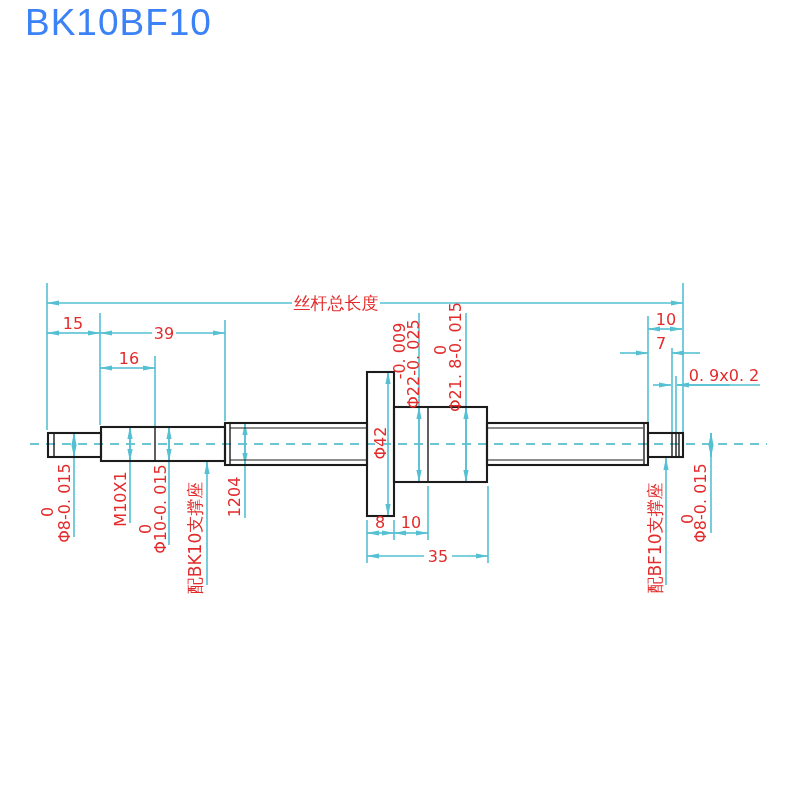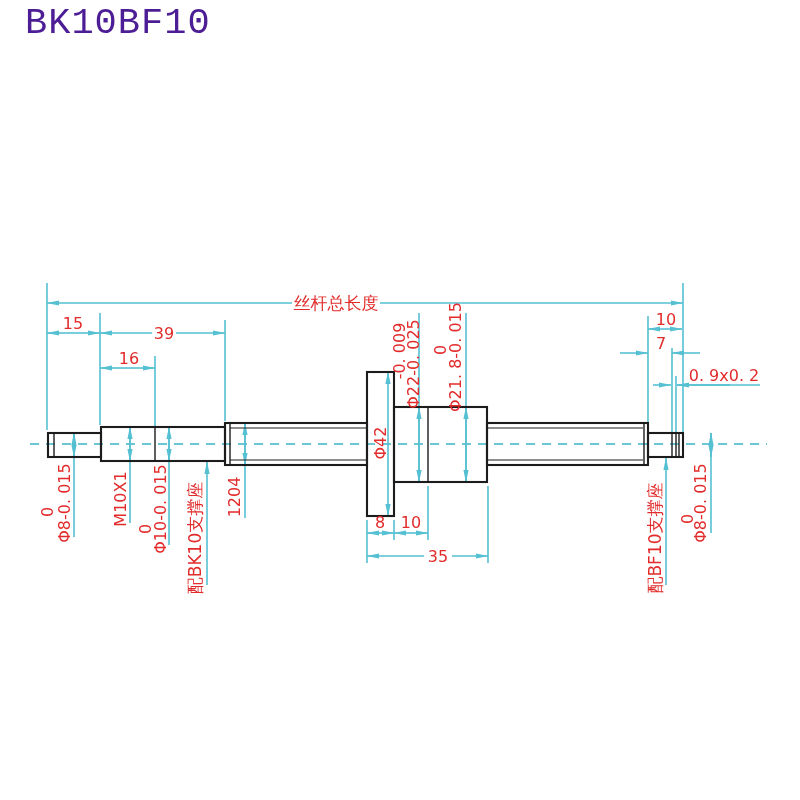--- a/index.html
+++ b/index.html
@@ -1,19 +1,19 @@
 <!DOCTYPE html>
 <html><head>
 <meta charset="utf-8">
 <style>
   html,body{margin:0;padding:0;background:#ffffff;}
   .canvas{position:relative;width:800px;height:800px;background:#ffffff;overflow:hidden;
           font-family:"DejaVu Sans",sans-serif;}
-  .title{position:absolute;left:25px;top:2px;font-size:37px;font-weight:500;color:#4c1d95;
-         letter-spacing:1px;font-family:Liberation Mono, monospace;}
+  .title{position:absolute;left:25px;top:2px;font-size:37px;font-weight:500;color:#3b82f6;
+         letter-spacing:1px;font-family:Liberation Sans, sans-serif;}
   svg{position:absolute;left:0;top:0;}
   .cl{stroke:#3cb4c6;stroke-width:1.7;stroke-dasharray:9 7;fill:none;}
   .dim{stroke:#55c0d2;stroke-width:1.6;fill:none;}
   .outline{stroke:#1c1c1c;stroke-width:2.1;fill:none;}
   .thin{stroke:#1c1c1c;stroke-width:1.4;fill:none;}
   .thread{stroke:#1c1c1c;stroke-width:1.1;fill:none;}
   .lbl{fill:#e22b2b;font-family:"DejaVu Sans",sans-serif;font-size:16px;}
   .lbl-cn{font-size:17px;}
 </style>
 </head>

